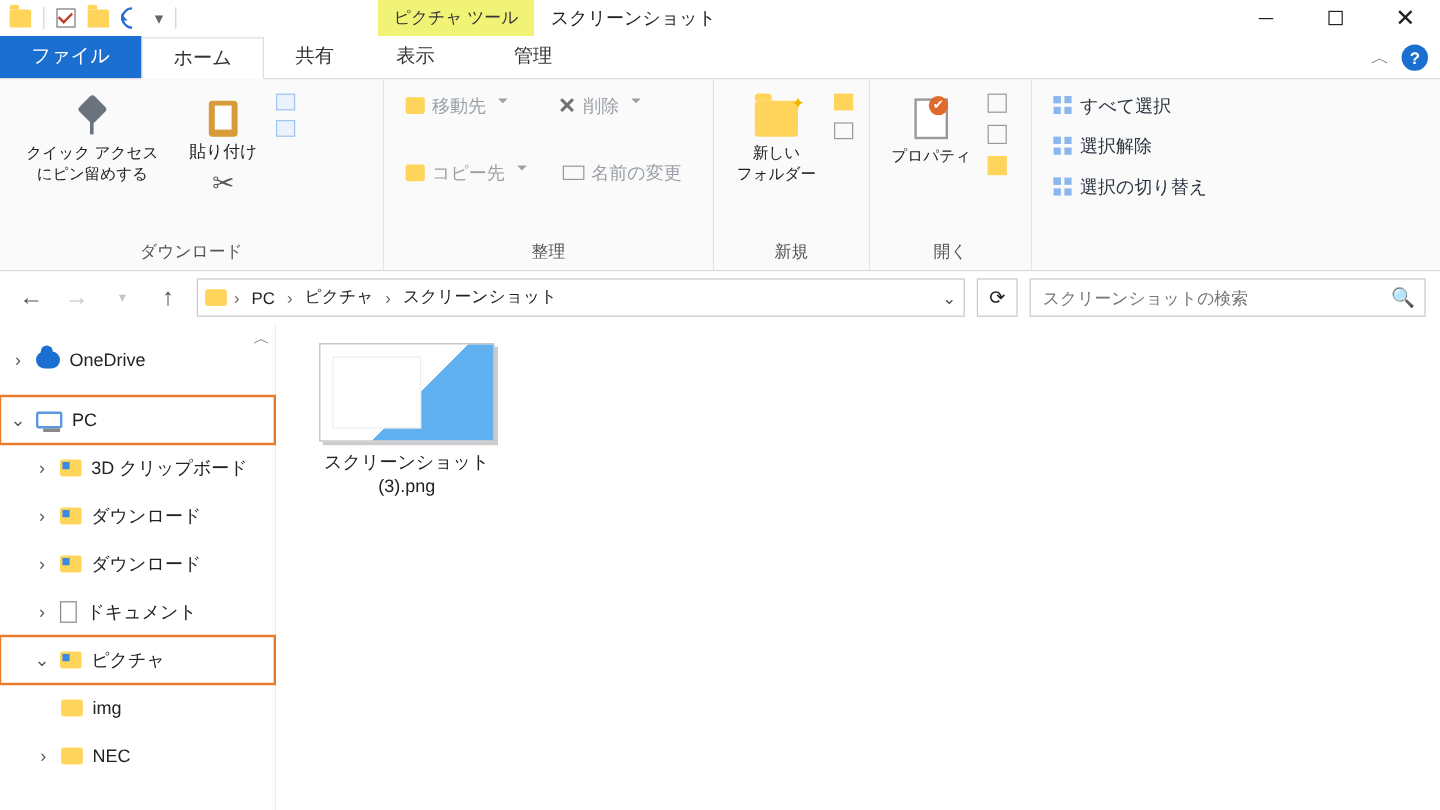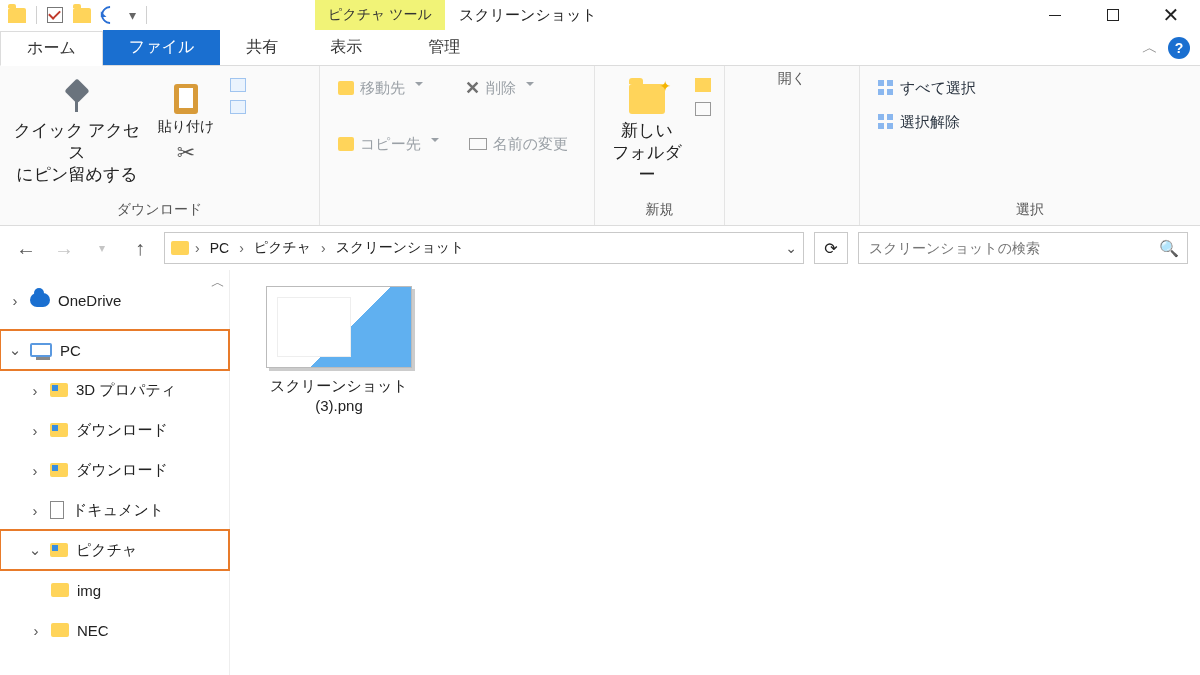--- a/index.html
+++ b/index.html
@@ -32,21 +32,21 @@
   .tabs .spacer { flex:1; }
   .tabs .help { width:22px; height:22px; border-radius:50%; background:#1a6fd0; color:#fff; display:flex; align-items:center; justify-content:center; font-weight:bold; margin:7px 10px 0 6px;}
   .tabs .chev { color:#888; margin:8px 4px 0 0; font-size:16px; }
 
   
   .ribbon { height:160px; display:flex; background:#fafafa; border-bottom:1px solid #dcdcdc; }
   .rgroup { border-right:1px solid #e4e4e4; display:flex; flex-direction:column; }
   .rbody { flex:1; display:flex; align-items:flex-start; padding:8px 12px 0; gap:8px; }
   .rlabel { text-align:center; font-size:14px; color:#555; padding:4px 0 6px; }
   .bigbtn { display:flex; flex-direction:column; align-items:center; width:110px; gap:6px; padding-top:6px;}
-  .bigbtn .lbl { text-align:center; font-size:17px; line-height:1.3; }
+  .bigbtn .lbl { text-align:center; font-size:13px; line-height:1.3; }
   .midbtn { display:flex; flex-direction:column; align-items:center; width:60px; gap:4px; padding-top:6px;}
   .smallbtn { display:flex; align-items:center; gap:6px; font-size:15px; color:#2a3440; height:28px; padding:0 6px;}
   .smallbtn.dis { color:#9aa0a6; }
   .stack { display:flex; flex-direction:column; gap:2px; padding-top:4px;}
   .tri { display:inline-block; margin-left:4px; border:4px solid transparent; border-top-color:currentColor; position:relative; top:-2px;}
   
   .i-pin { width:34px; height:34px; position:relative; }
   .i-pin:before{content:"";position:absolute;left:8px;top:2px;width:18px;height:18px;background:#6a737d;border-radius:3px;transform:rotate(45deg);}
   .i-pin:after{content:"";position:absolute;left:15px;top:18px;width:3px;height:14px;background:#6a737d;}
   .i-copy { width:30px; height:34px; position:relative; }
@@ -126,22 +126,22 @@
     <div class="winbtn">
         <span class="max-icon"></span>
       </div>
     <div class="winbtn">
         <span class="close-x">✕</span>
       </div>
   </div>
 </div>
 
 <div class="tabs">
+  <div class="tab file">ファイル</div>
   <div class="tab active">ホーム</div>
-  <div class="tab file">ファイル</div>
   <div class="tab">共有</div>
   <div class="tab">表示</div>
   <div class="tab tools">管理</div>
   <div class="spacer"></div>
   <div class="chev">︿</div>
   <div class="help">?</div>
 </div>
 
 <div class="ribbon">
   <div class="rgroup" style="width:320px">
@@ -183,53 +183,68 @@
             <span class="i-move"></span>
             <span>コピー先</span>
             <span class="tri"></span>
           </div>
         <div class="smallbtn dis">
             <span class="i-ren"></span>
             <span>名前の変更</span>
           </div>
       </div>
     </div>
+    <div class="rlabel">整理</div>
   </div>
 
   <div class="rgroup" style="width:130px">
     <div class="rbody">
       <div class="bigbtn" style="width:80px">
         <span class="i-newfolder"></span>
         <span class="lbl" style="white-space:pre-line">新しい
 フォルダー</span>
       </div>
       <div class="stack">
         <span style="width:16px;height:14px;background:#ffd45a;"></span>
         <span style="width:16px;height:14px;border:1px solid #999;margin-top:8px"></span>
       </div>
     </div>
     <div class="rlabel">新規</div>
   </div>
 
   <div class="rgroup" style="width:135px">
+    <div class="rbody">
+      <div class="bigbtn" style="width:78px">
+        <span class="i-prop"></span>
+        <span class="lbl">プロパティ</span>
+      </div>
+      <div class="stack">
+        <span style="width:16px;height:16px;border:1px solid #999;"></span>
+        <span style="width:16px;height:16px;border:1px solid #999;margin-top:8px"></span>
+        <span style="width:16px;height:16px;background:#ffd45a;margin-top:8px;position:relative"></span>
+      </div>
+    </div>
     <div class="rlabel">開く</div>
   </div>
 
   <div class="rgroup" style="flex:1;border-right:none;">
     <div class="rbody" style="flex-direction:column;gap:6px;">
       <div class="smallbtn">
           <span class="i-grid"></span>
           <span>すべて選択</span>
         </div>
       <div class="smallbtn">
           <span class="i-grid"></span>
           <span>選択解除</span>
         </div>
-    </div>
-    <div class="rlabel">選択</div>
+      <div class="smallbtn">
+          <span class="i-grid"></span>
+          <span>選択の切り替え</span>
+        </div>
+    </div>
   </div>
 </div>
 
 <div class="navrow">
   <div class="navbtn">←</div>
   <div class="navbtn dis">→</div>
   <div class="navbtn dis" style="font-size:12px">▾</div>
   <div class="navbtn">↑</div>
   <div class="addr">
     <span class="fld"></span>
@@ -259,21 +274,21 @@
       </div>
     <div style="height:10px"></div>
     <div class="node hl">
         <span class="chev">⌄</span>
         <span class="ic-pc"></span>
         <span>PC</span>
       </div>
     <div class="node ind1">
         <span class="chev">›</span>
         <span class="ic-fld bl"></span>
-        <span>3D プロパティ</span>
+        <span>3D クリップボード</span>
       </div>
     <div class="node ind1">
         <span class="chev">›</span>
         <span class="ic-fld bl"></span>
         <span>ダウンロード</span>
       </div>
     <div class="node ind1">
         <span class="chev">›</span>
         <span class="ic-fld bl"></span>
         <span>ダウンロード</span>

